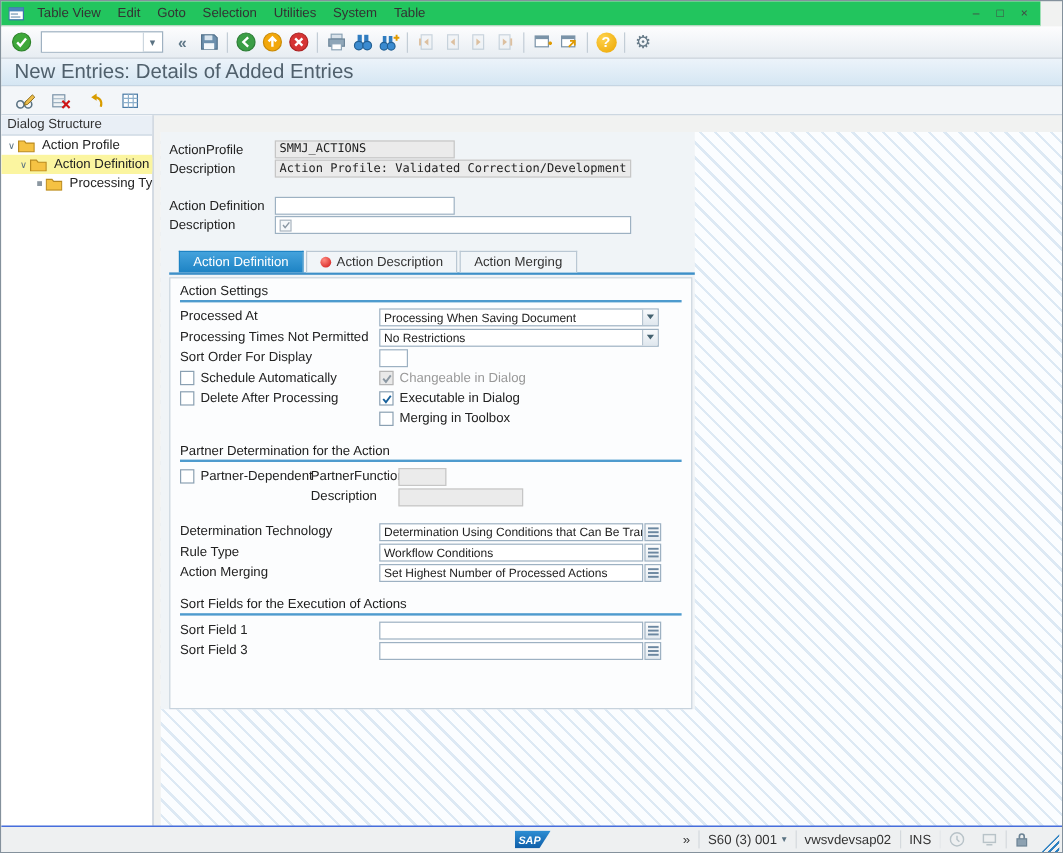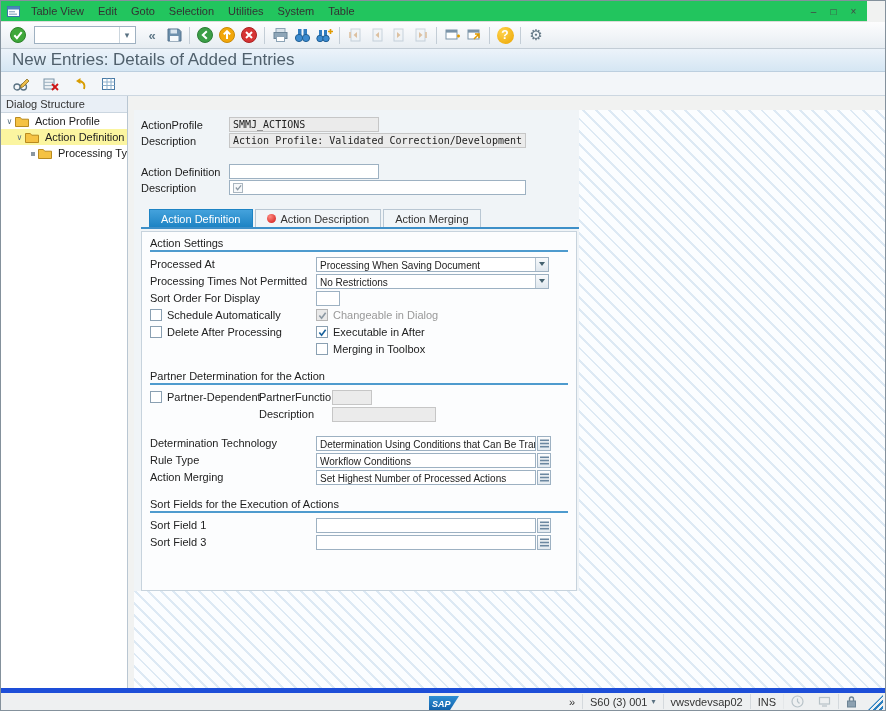--- a/index.html
+++ b/index.html
@@ -74,21 +74,21 @@
   .tri{width:0;height:0;border-left:3.5px solid transparent;border-right:3.5px solid transparent;border-top:4.5px solid #44616f}
   .f4{width:14px;height:15px;margin-left:1px;border:1px solid #9db1c2;background:linear-gradient(#fdfdfd,#e3eaf0);display:flex;align-items:center;justify-content:center;flex:none}
   .checkbox{width:12px;height:12px;border:1px solid #8aa0b2;background:#fff;display:inline-flex;align-items:center;justify-content:center;margin-right:5px;flex:none;color:#17619c}
   .checkbox svg{display:none}
   .checkbox.checked svg{display:block}
   .checkbox.disabled{background:#e9e9e9;border-color:#b5b5b5;color:#8b98a3}
   .cklbl{white-space:nowrap}
   .cklbl.disabled{color:#999}
 
   
-  .statusbar{position:absolute;left:0;bottom:0;right:0;height:22px;background:#eef0f1;border-top:5px solid #1d4ed8;display:flex;align-items:center}
+  .statusbar{position:absolute;left:0;bottom:0;right:0;height:22px;background:#eef0f1;border-top:1px solid #1d4ed8;display:flex;align-items:center}
   .saplogo{position:absolute;left:428px;top:3px;width:30px;height:15px;background:linear-gradient(#2e8fd4,#0f5ea8);clip-path:polygon(0 0,100% 0,68% 100%,0 100%);color:#fff;font-size:9px;font-weight:bold;font-style:italic;display:flex;align-items:center;padding-left:3px}
   .sb-right{margin-left:auto;display:flex;align-items:center;height:100%}
   .sb-item{padding:0 7px;height:15px;display:flex;align-items:center;color:#333;border-left:1px solid #d4d9dd;white-space:nowrap}
   .sb-item.nob{border-left:0}
   .sb-dd{margin-left:4px;color:#5a7282;font-size:8px}
   .dimicon{opacity:.35}
   .grip{width:15px;height:15px;margin:0 2px 0 4px;align-self:flex-end;
         background:repeating-linear-gradient(135deg,transparent 0 2px,#2b7fc0 2px 4px);
         clip-path:polygon(100% 0,100% 100%,0 100%)}
 </style>
@@ -382,21 +382,21 @@
             <span class="checkbox">
               
             </span>
             <span class="cklbl">Delete After Processing</span>
           </span>
           <span class="checkbox checked">
             <svg width="9" height="9" viewBox="0 0 10 10">
                 <path d="M1.5 5l2.5 3 4.5-6" fill="none" stroke="currentColor" stroke-width="1.8"></path>
               </svg>
           </span>
-          <span class="cklbl">Executable in After</span>
+          <span class="cklbl">Executable in Dialog</span>
         </div>
         <div class="prow">
           <span class="col1"></span>
           <span class="checkbox">
             
           </span>
           <span class="cklbl">Merging in Toolbox</span>
         </div>
       </div>
 

